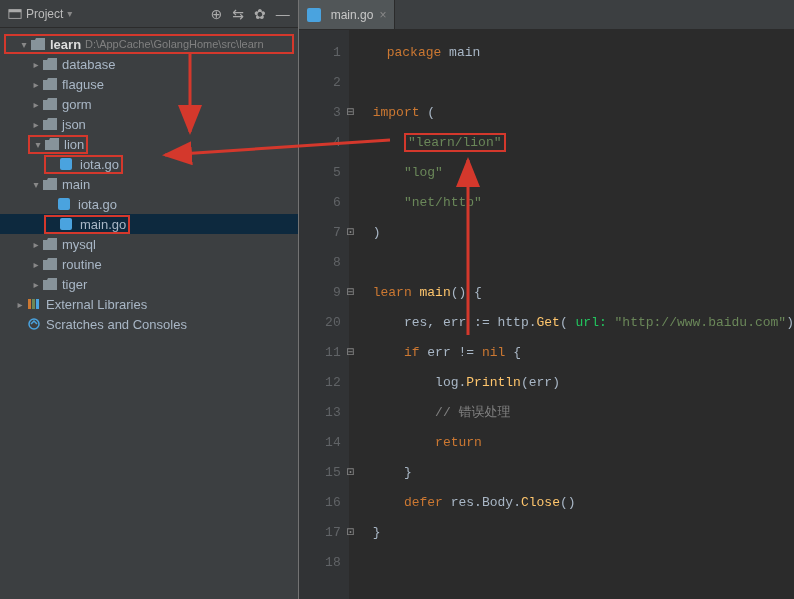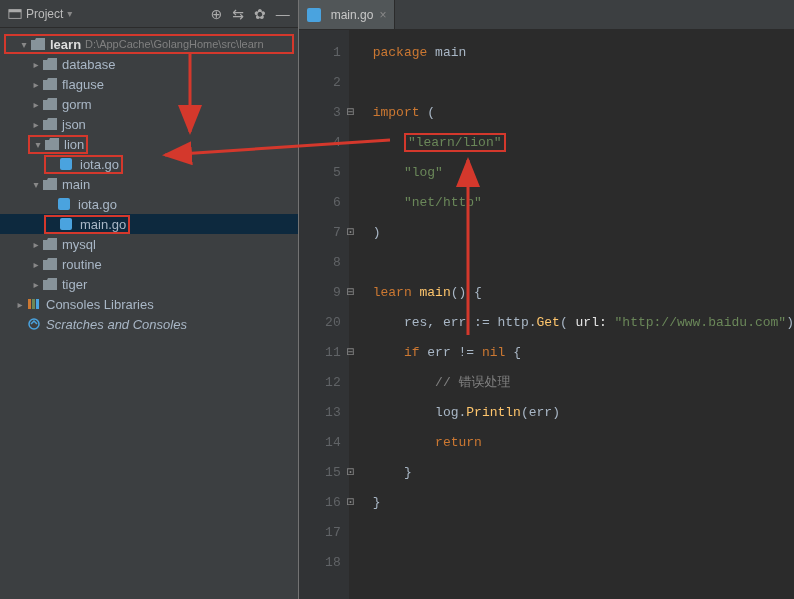--- a/index.html
+++ b/index.html
@@ -120,21 +120,21 @@
     .code {
       flex: 1;
       padding: 8px 0 0 12px;
       position: relative;
     }
     .code-line { height: 30px; line-height: 30px; white-space: pre; }
     .kw { color: #cc7832; }
     .str { color: #6a8759; }
     .fn { color: #ffc66d; }
     .pkg { color: #a9b7c6; }
-    .param { color: #e5e5e5; }
+    .param { color: #22c55e; }
     .cmt { color: #808080; }
     .fold { color: #808080; }
     .redbox-inline {
       border: 2px solid #d4382c;
       padding: 0 2px;
     }
     svg.arrow-overlay {
       position: absolute;
       top: 0;
       left: 0;
@@ -310,25 +310,25 @@
         <div class="tree-row indent-0">
           <div style="display: flex; align-items: center; padding: 0px 2px;">
             <span class="arrow">▸</span>
             <span class="folder-icon">
               <svg width="14" height="12" viewBox="0 0 14 12">
                 <rect x="1" y="1" width="3" height="10" fill="#cc7832"></rect>
                 <rect x="5" y="1" width="3" height="10" fill="#6a8759"></rect>
                 <rect x="9" y="1" width="3" height="10" fill="#4aa3df"></rect>
               </svg>
             </span>
-            <span class="label">Consoles Libraries</span>
+            <span class="label">External Libraries</span>
           </div>
         </div>
         <div class="tree-row indent-0">
-          <div style="display: flex; padding: 0px 2px; font-style: italic;">
+          <div style="display: flex; padding: 0px 2px;">
             <span class="arrow"></span>
             <span class="folder-icon">
               <svg width="14" height="12" viewBox="0 0 14 12">
                 <circle cx="7" cy="6" r="5" fill="none" stroke="#4aa3df" stroke-width="1.5"></circle>
                 <path d="M4 6 L7 3 L10 6" fill="none" stroke="#4aa3df" stroke-width="1.5"></path>
               </svg>
             </span>
             <span class="label">Scratches and Consoles</span>
           </div>
         </div>
@@ -359,35 +359,36 @@
         <div>11</div>
         <div>12</div>
         <div>13</div>
         <div>14</div>
         <div>15</div>
         <div>16</div>
         <div>17</div>
         <div>18</div>
       </div>
     <div class="code" id="code">
-        <div class="code-line"><span style="margin-left: 12px;"><span class="kw">package </span><span class="pkg">main</span></span></div>
+        <div class="code-line"><span style="margin-left: 26px;"><span class="kw">package </span><span class="pkg">main</span></span></div>
         <div class="code-line"><span style="margin-left: 12px;"></span></div>
         <div class="code-line"><span class="fold" style="position: absolute; left: -2px;">⊟</span><span style="margin-left: 12px;"><span class="kw">import </span><span class="pkg">(</span></span></div>
         <div class="code-line"><span style="margin-left: 12px;"><span>    </span><span class="str redbox-inline">"learn/lion"</span></span></div>
         <div class="code-line"><span style="margin-left: 12px;"><span>    </span><span class="str">"log"</span></span></div>
         <div class="code-line"><span style="margin-left: 12px;"><span>    </span><span class="str">"net/http"</span></span></div>
         <div class="code-line"><span class="fold" style="position: absolute; left: -2px;">⊡</span><span style="margin-left: 12px;"><span class="pkg">)</span></span></div>
         <div class="code-line"><span style="margin-left: 12px;"></span></div>
         <div class="code-line"><span class="fold" style="position: absolute; left: -2px;">⊟</span><span style="margin-left: 12px;"><span class="kw">learn </span><span class="fn">main</span><span class="pkg">() {</span></span></div>
         <div class="code-line"><span style="margin-left: 12px;"><span class="pkg">    res, err := http.</span><span class="fn">Get</span><span class="pkg">( </span><span class="param">url: </span><span class="str">"http://www.baidu.com"</span><span class="pkg">)</span></span></div>
         <div class="code-line"><span class="fold" style="position: absolute; left: -2px;">⊟</span><span style="margin-left: 12px;"><span>    </span><span class="kw">if </span><span class="pkg">err != </span><span class="kw">nil </span><span class="pkg">{</span></span></div>
+        <div class="code-line"><span style="margin-left: 12px;"><span class="pkg">        log.</span><span class="fn">Println</span><span class="pkg">(err)</span></span></div>
         <div class="code-line"><span style="margin-left: 12px;"><span>        </span><span class="cmt">// 错误处理</span></span></div>
-        <div class="code-line"><span style="margin-left: 12px;"><span class="pkg">        log.</span><span class="fn">Println</span><span class="pkg">(err)</span></span></div>
         <div class="code-line"><span style="margin-left: 12px;"><span>        </span><span class="kw">return</span></span></div>
         <div class="code-line"><span class="fold" style="position: absolute; left: -2px;">⊡</span><span style="margin-left: 12px;"><span class="pkg">    }</span></span></div>
+        <div class="code-line"><span style="margin-left: 12px;"><span>    </span><span class="kw">defer </span><span class="pkg">res.Body.</span><span class="fn">Close</span><span class="pkg">()</span></span></div>
         <div class="code-line"><span class="fold" style="position: absolute; left: -2px;">⊡</span><span style="margin-left: 12px;"><span class="pkg">}</span></span></div>
       </div>
   </div>
 </div>
 
 <svg class="arrow-overlay" width="794" height="599">
   <defs>
     <marker id="arrowhead" markerWidth="10" markerHeight="8" refX="9" refY="4" orient="auto">
       <polygon points="0 0, 10 4, 0 8" fill="#d4382c"></polygon>
     </marker>

